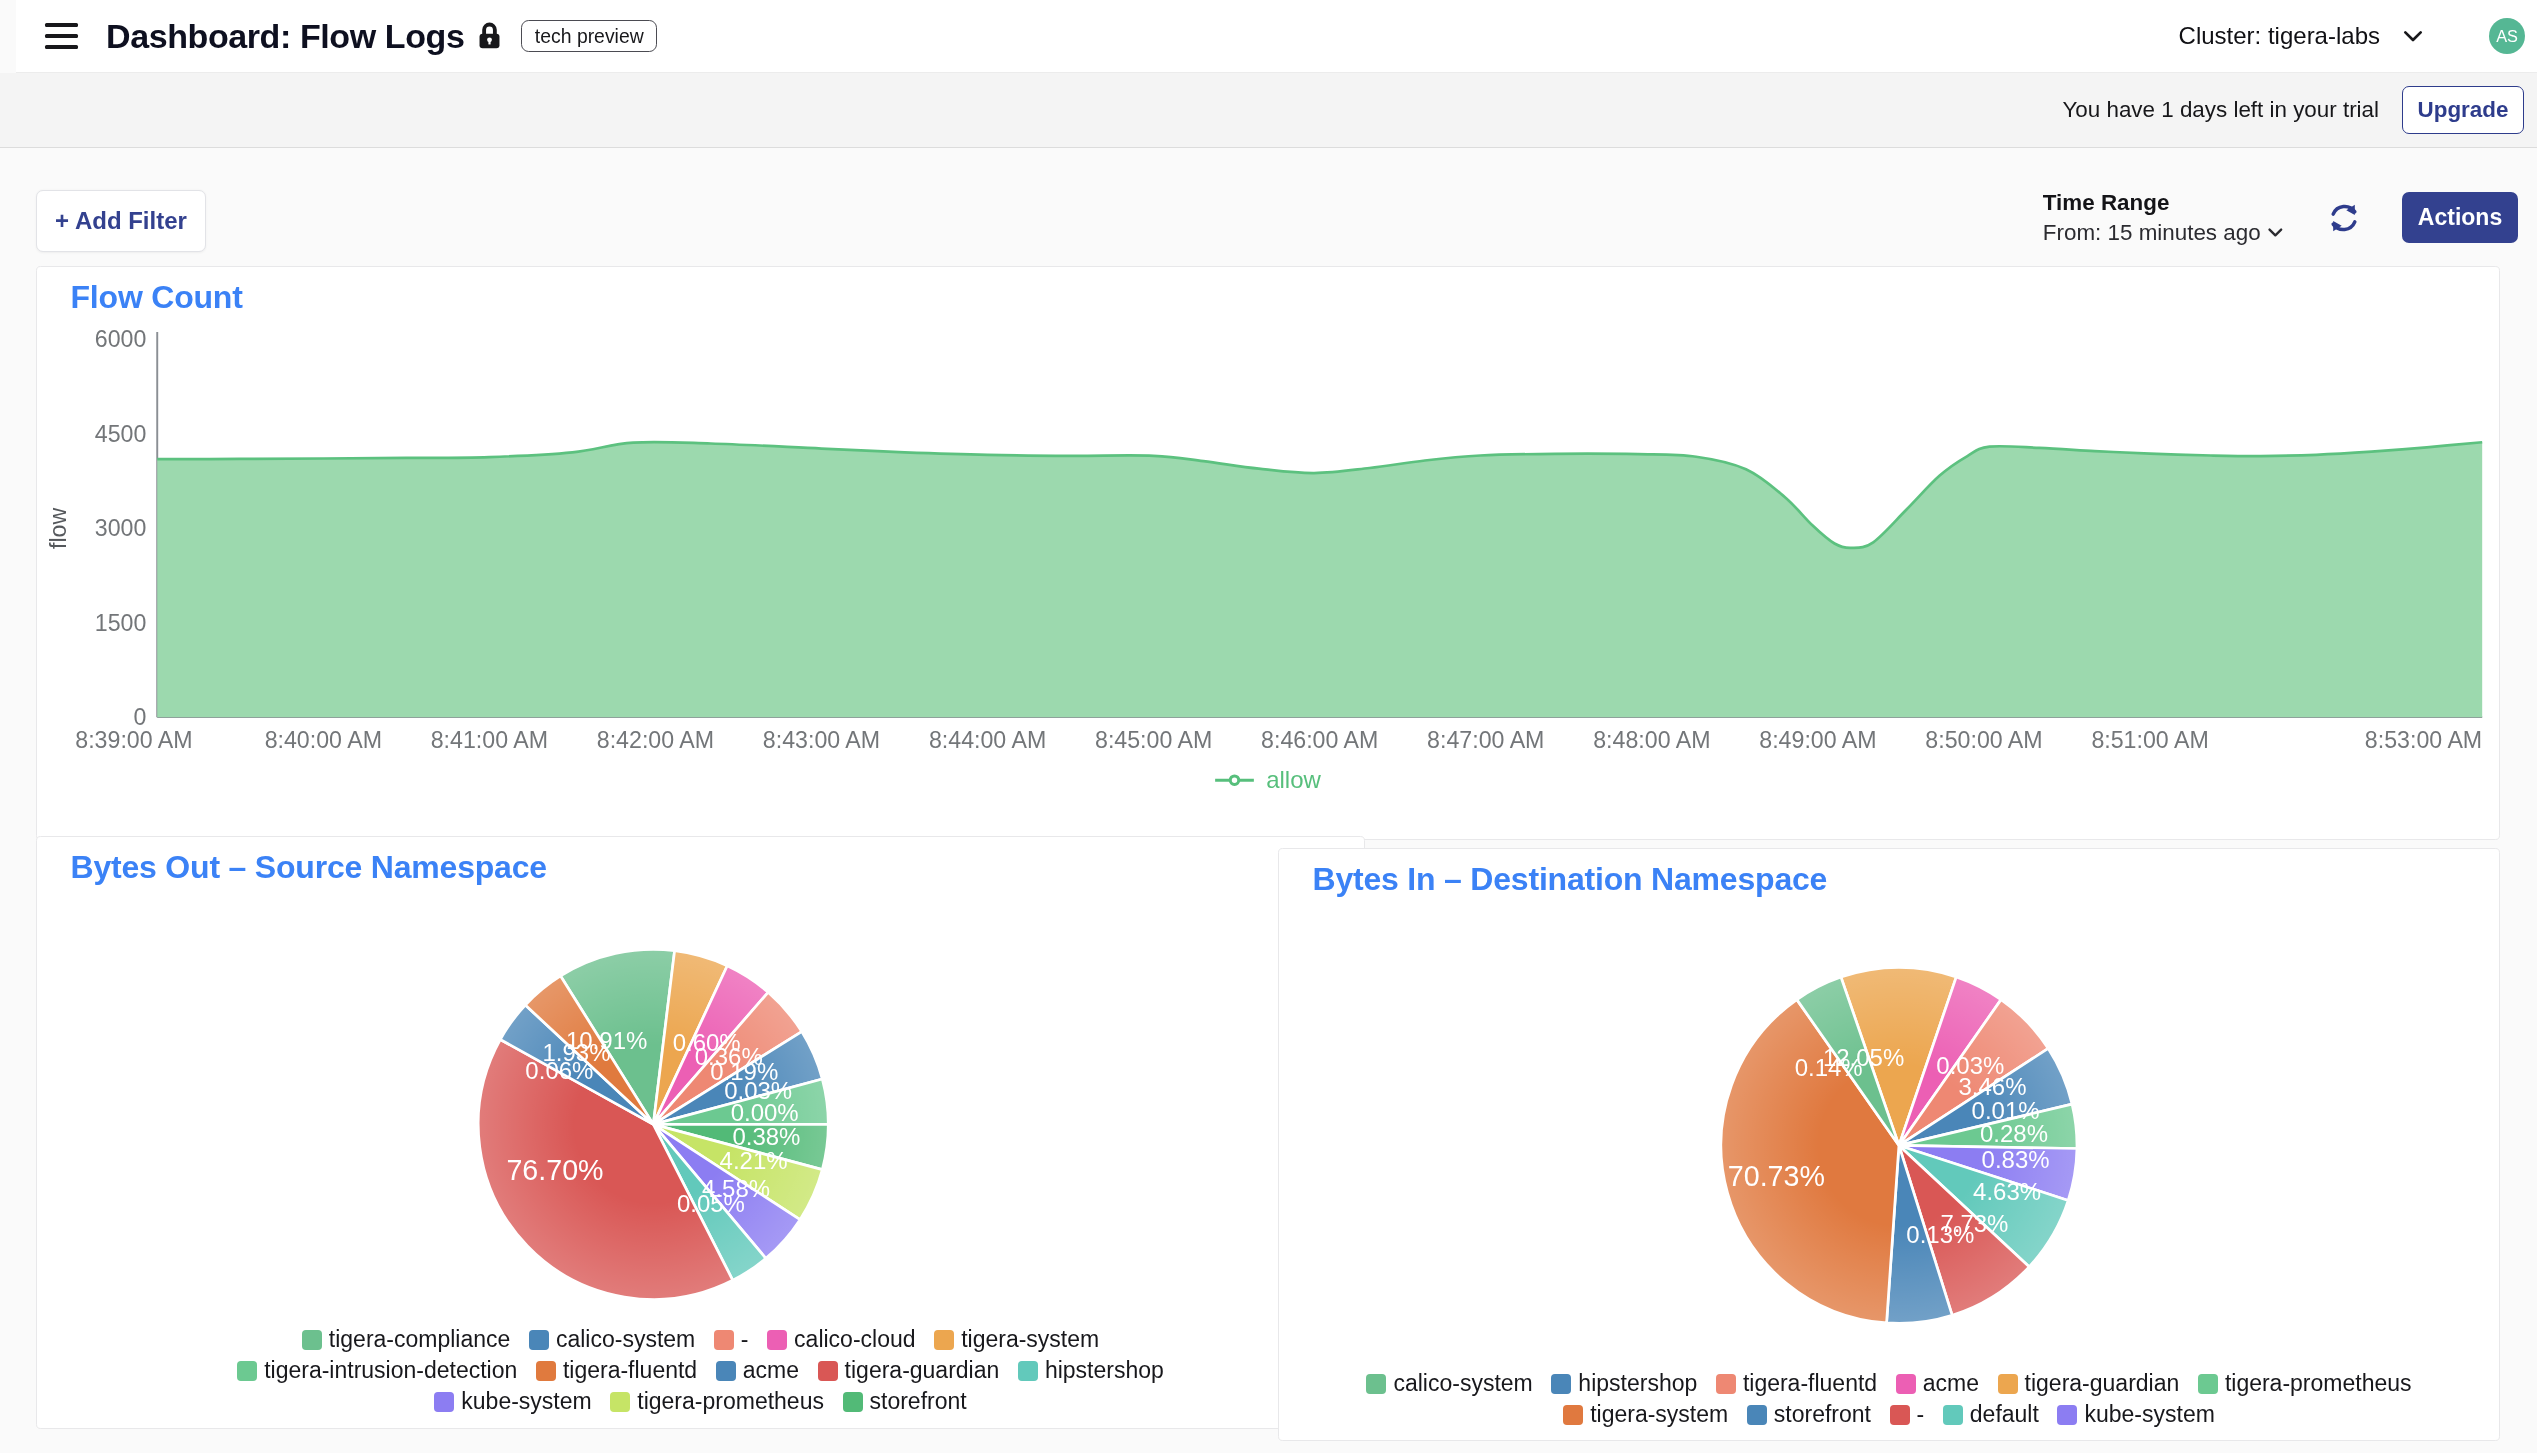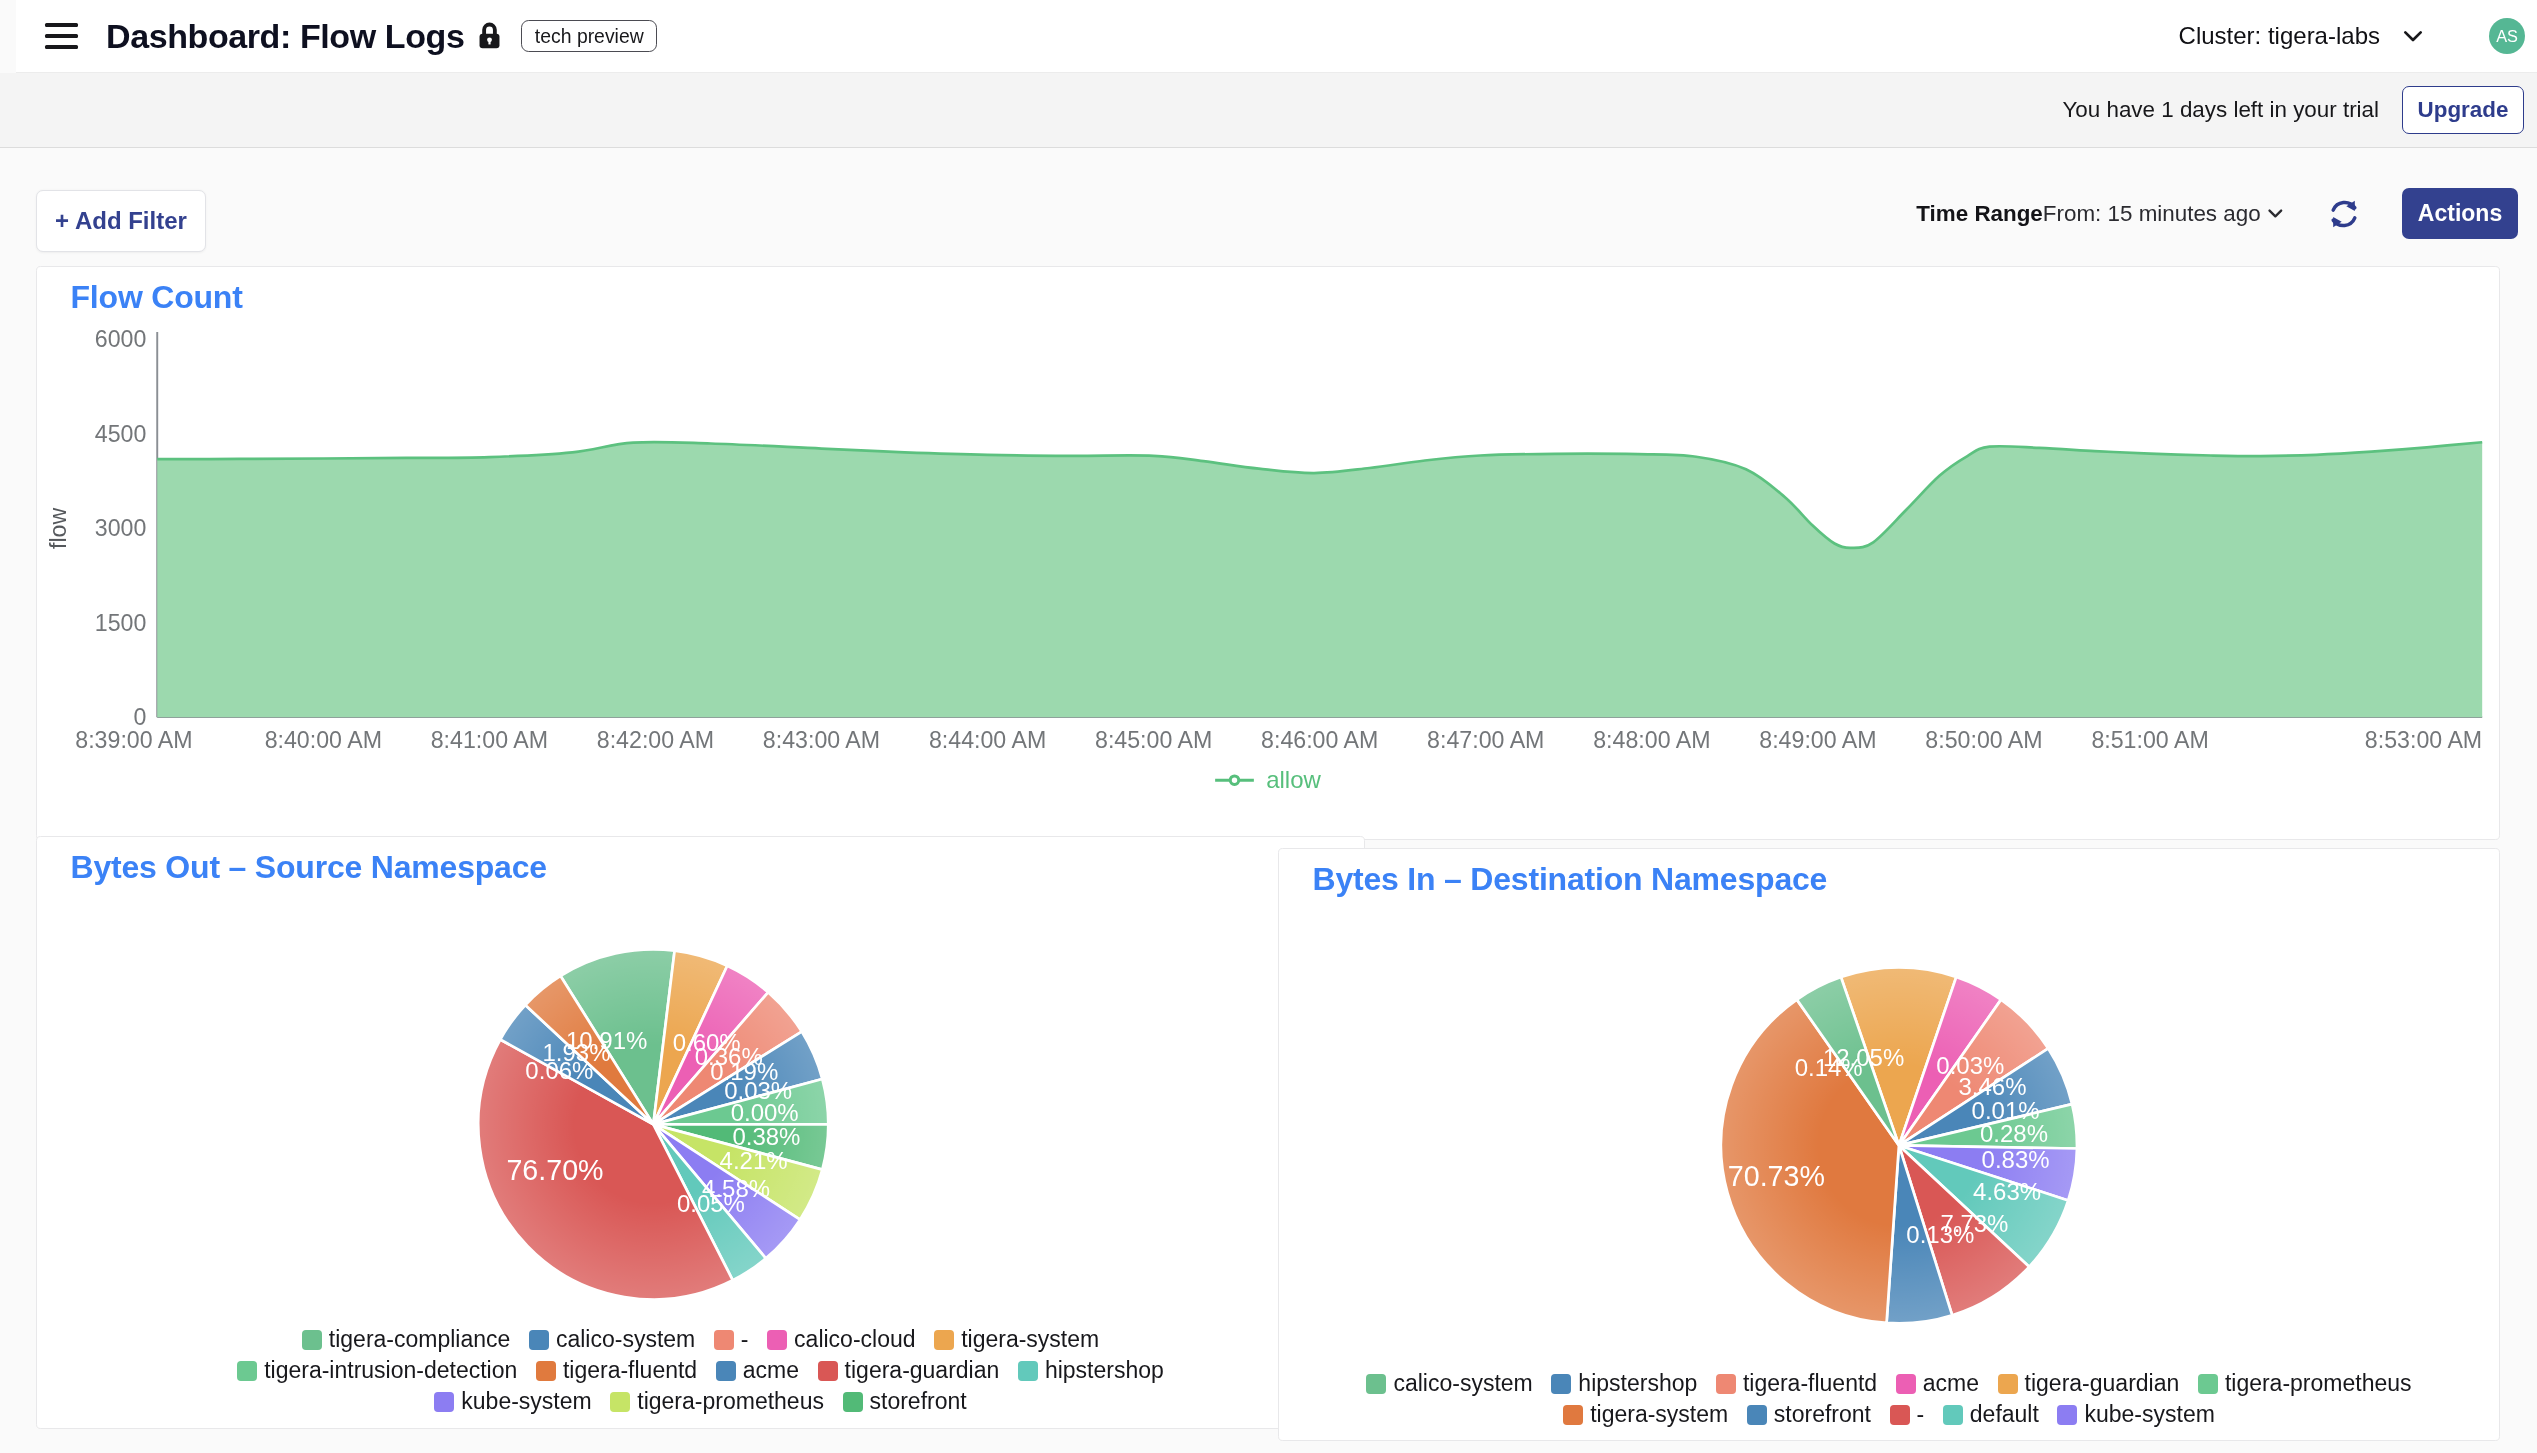--- a/index.html
+++ b/index.html
@@ -29,21 +29,21 @@
   .upgrade-btn { width:122px; height:48px; background:#ffffff; border:1.9px solid #2e3c8c; border-radius:7px;
                  color:#2e3c8c; font-size:22.4px; font-weight:600; display:flex; align-items:center; justify-content:center;
                  cursor:pointer; }
 
   
   .add-filter-btn { position:absolute; left:36px; top:190px; width:170px; height:62px; background:#ffffff;
                     border:1.5px solid #e2e3e7; border-radius:7px; box-shadow:0 0.8px 2.3px rgba(0,0,0,0.05);
                     color:#33418f; font-size:24px; font-weight:600; display:flex; align-items:center;
                     justify-content:center; cursor:pointer; }
   .right-controls { position:absolute; top:188px; right:20px; display:flex; align-items:center; }
-  .time-range { display:flex; flex-direction:row; line-height:1.32; }
+  .time-range { display:flex; flex-direction:column; line-height:1.32; }
   .time-range-label { font-size:22.4px; font-weight:700; color:#141418; }
   .time-range-value { font-size:22.4px; color:#2b2b30; display:flex; align-items:center; }
   .time-range-value .chev { margin-left:7.7px; }
   .refresh-btn { margin-left:43px; width:36px; height:36px; display:flex; align-items:center; justify-content:center; cursor:pointer; }
   .actions-btn { margin-left:40px; width:116px; height:51px; background:#33418f; border:none; border-radius:7px;
                  color:#ffffff; font-size:23px; font-weight:600; display:flex; align-items:center; justify-content:center;
                  cursor:pointer; }
 
   
   .card { position:absolute; background:#ffffff; border:1.5px solid #e8e8ea; border-radius:4.6px; }

